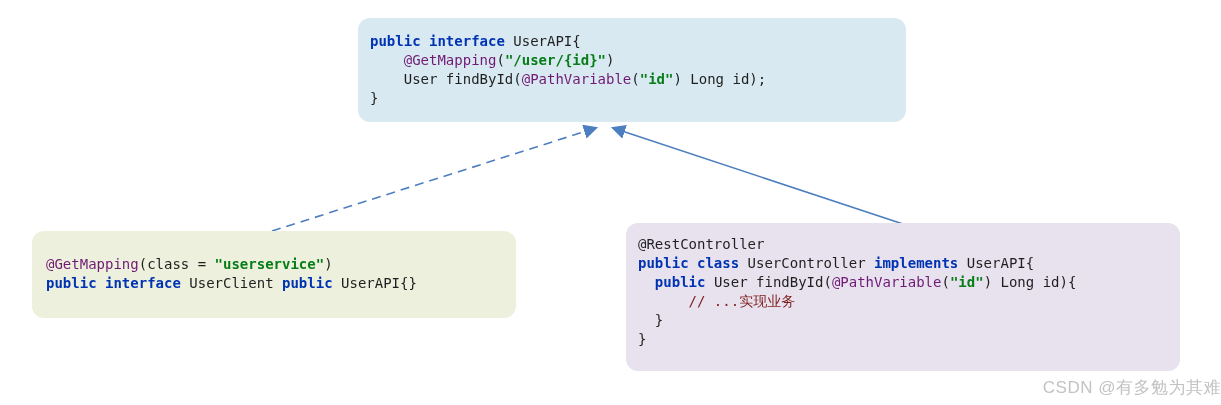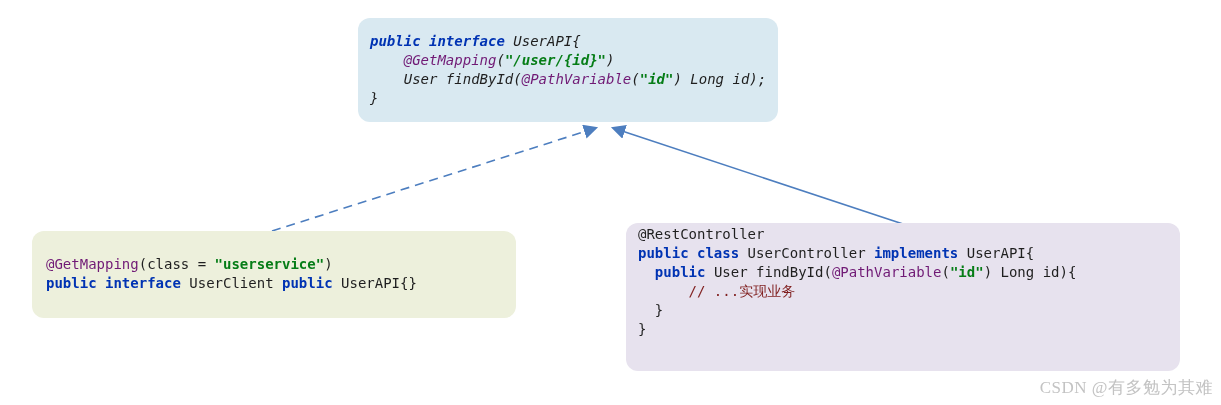--- a/index.html
+++ b/index.html
@@ -12,32 +12,32 @@
   }
   .arrows{position:absolute;left:0;top:0;width:1221px;height:405px;pointer-events:none;}
   .code-box{
     position:absolute;
     border-radius:12px;
     box-sizing:border-box;
     font-size:14px;
     line-height:19px;
   }
   .code-line{white-space:pre;}
-  .box-api{left:358px;top:18px;width:420px;height:104px;background:#d9e9f1;padding:14px 12px;font-style:italic;}
+  .box-api{left:358px;top:18px;width:548px;height:104px;background:#d9e9f1;padding:14px 12px;}
   .box-feign{left:32px;top:231px;width:484px;height:87px;background:#edf0dc;padding:24px 14px;}
-  .box-ctrl{left:626px;top:223px;width:554px;height:148px;background:#e7e2ee;padding:2px 12px;}
+  .box-ctrl{left:626px;top:223px;width:554px;height:148px;background:#e7e2ee;padding:12px 12px;}
   .tok-plain{color:#1f1f1f;}
   .tok-keyword{color:#0033b3;font-weight:bold;}
   .tok-annotation{color:#701a75;}
   .tok-string{color:#067d17;font-weight:bold;}
   .tok-comment{color:#7f1d1d;}
   .watermark{
     position:absolute;
-    right:8px;bottom:6px;
-    font-family:Liberation Serif, serif;
+    right:0;bottom:6px;
+    font-family:Liberation Sans, sans-serif;
     font-size:17px;
     color:#c3c3c3;
     letter-spacing:0.5px;
   }
 </style>
 </head>
 <body>
 
 <div class="canvas">
 

